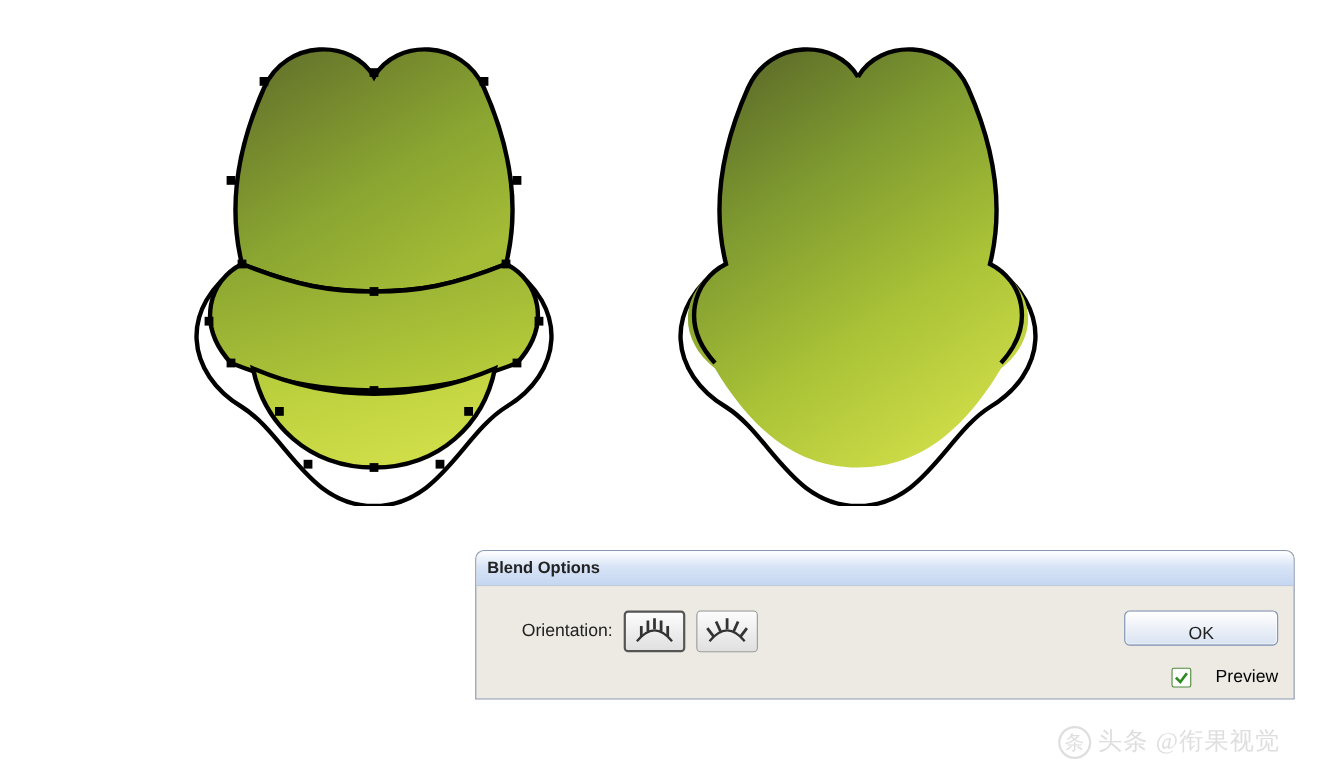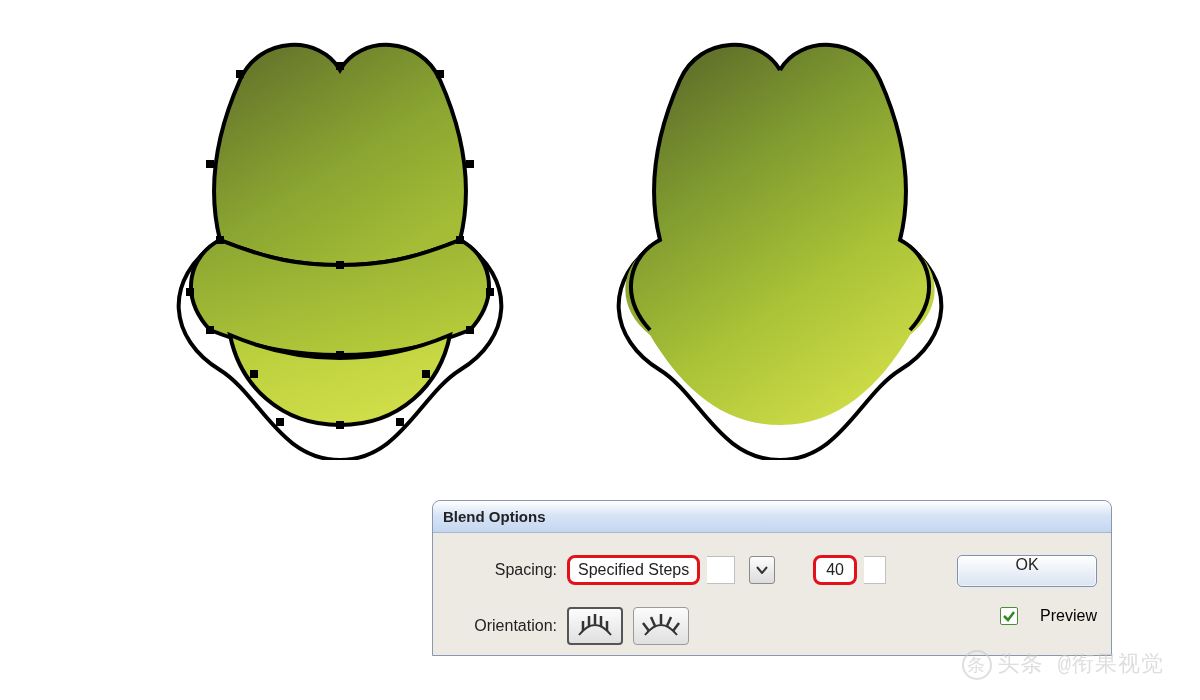--- a/index.html
+++ b/index.html
@@ -16,21 +16,21 @@
     position: absolute;
     top: 0; left: 0; width: 1200px; height: 700px;
   }
   .shape-wrapper {
     position: absolute;
   }
   .dialog {
     position: absolute;
     left: 432px;
     top: 500px;
-    width: 680px;
+    width: 745px;
     background: #eceae3;
     border: 1px solid #8b97b0;
     border-radius: 8px 8px 0 0;
   }
   .titlebar {
     height: 32px;
     background: linear-gradient(#ffffff, #d8e4f6 45%, #c4d6f0);
     border-bottom: 1px solid #aab7d1;
     border-radius: 8px 8px 0 0;
     display: flex;
@@ -125,21 +125,21 @@
   }
   .win-btn {
     width: 140px;
     height: 32px;
     background: linear-gradient(#ffffff,#eef2f8 45%,#d9e3f2);
     border: 1px solid #7e90b4;
     border-radius: 5px;
     font-size: 16px;
     color: #222;
     display: flex;
-    align-items: flex-start;
+    align-items: flex-end;
     justify-content: center;
     box-shadow: 0 0 0 1px rgba(255,255,255,0.6) inset;
   }
   .preview-row {
     display: flex;
     align-items: center;
     gap: 22px;
     margin-top: 6px;
     font-size: 16px;
   }
@@ -150,24 +150,24 @@
     background: #fff;
     border-radius: 2px;
     display: inline-flex;
     align-items: center;
     justify-content: center;
   }
   .checkbox svg { display:block; }
   .watermark {
     position: absolute;
     right: 36px;
-    bottom: 20px;
+    bottom: 10px;
     font-size: 22px;
     color: rgba(200,200,200,0.6);
-    font-family: Liberation Mono, monospace;
+    font-family: Liberation Serif, serif;
     letter-spacing: 1px;
     pointer-events: none;
   }
   .wm-circle {
     display:inline-flex;
     width:30px;height:30px;
     border:2px solid rgba(200,200,200,0.6);
     border-radius:50%;
     align-items:center;justify-content:center;
     font-size:18px;
@@ -248,37 +248,20 @@
   </div>
 
 </div>
 
 <div class="dialog">
   <div class="titlebar">
     <span>Blend Options</span>
   </div>
   <div class="dialog-body">
     <div class="options-col">
-      <div class="opt-row">
-        <span class="opt-label">Spacing:</span>
-        <span class="highlight-box">
-          <span>Specified Steps</span>
-        </span>
-        <span class="steps-tail-input"></span>
-        <span class="dropdown-btn">
-          <svg width="12" height="8">
-              <path d="M1 1 L6 7 L11 1" fill="none" stroke="#333" stroke-width="2"></path>
-            </svg>
-        </span>
-        <span style="width:18px"></span>
-        <span class="highlight-box" style="padding:0 10px;">
-          <span>40</span>
-        </span>
-        <span class="value-tail-input"></span>
-      </div>
       <div class="opt-row">
         <span class="opt-label">Orientation:</span>
         <span class="orient-btn active">
           <svg width="44" height="26">
             <path d="M6 22 Q22 2 38 22" fill="none" stroke="#333" stroke-width="2"></path>
             <g stroke="#333" stroke-width="2.5">
               <line x1="10" y1="18" x2="10" y2="8"></line>
               <line x1="16" y1="13" x2="16" y2="3"></line>
               <line x1="22" y1="11" x2="22" y2="1"></line>
               <line x1="28" y1="13" x2="28" y2="3"></line>

